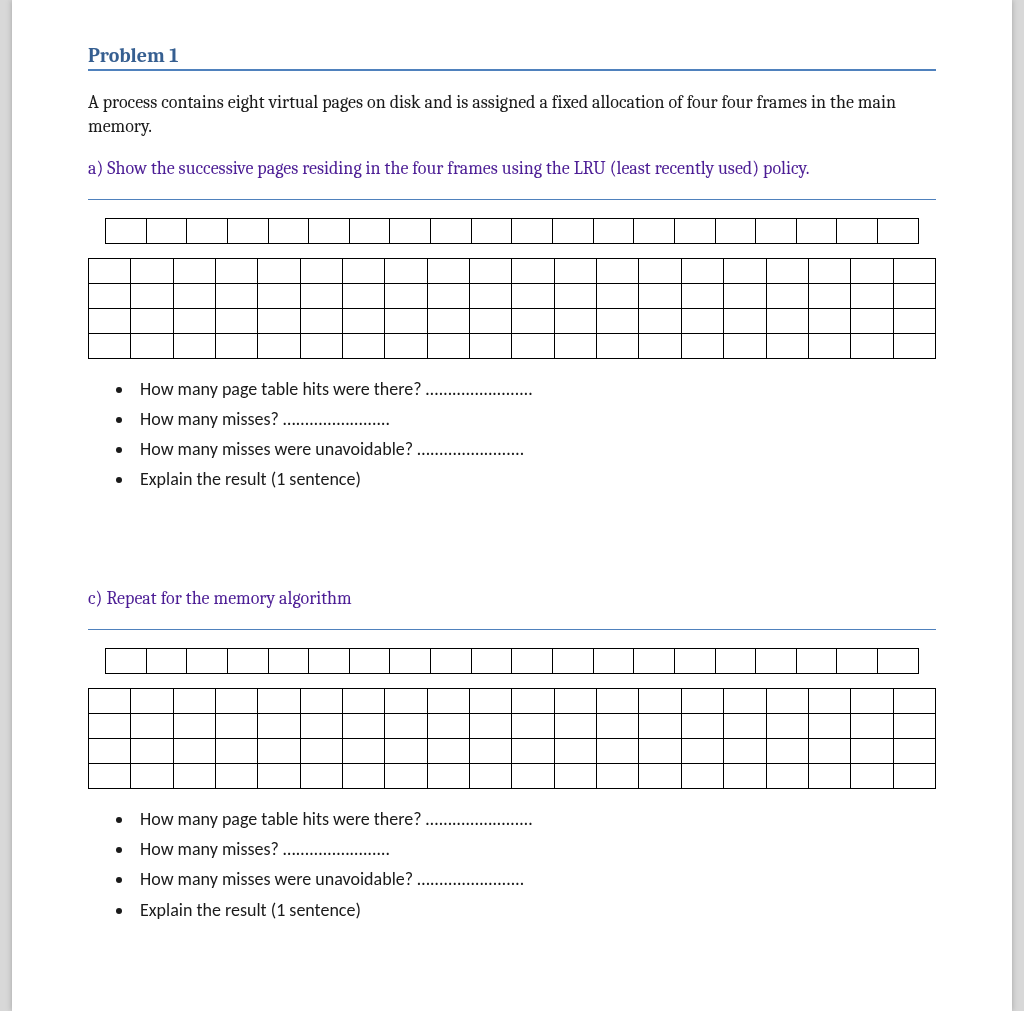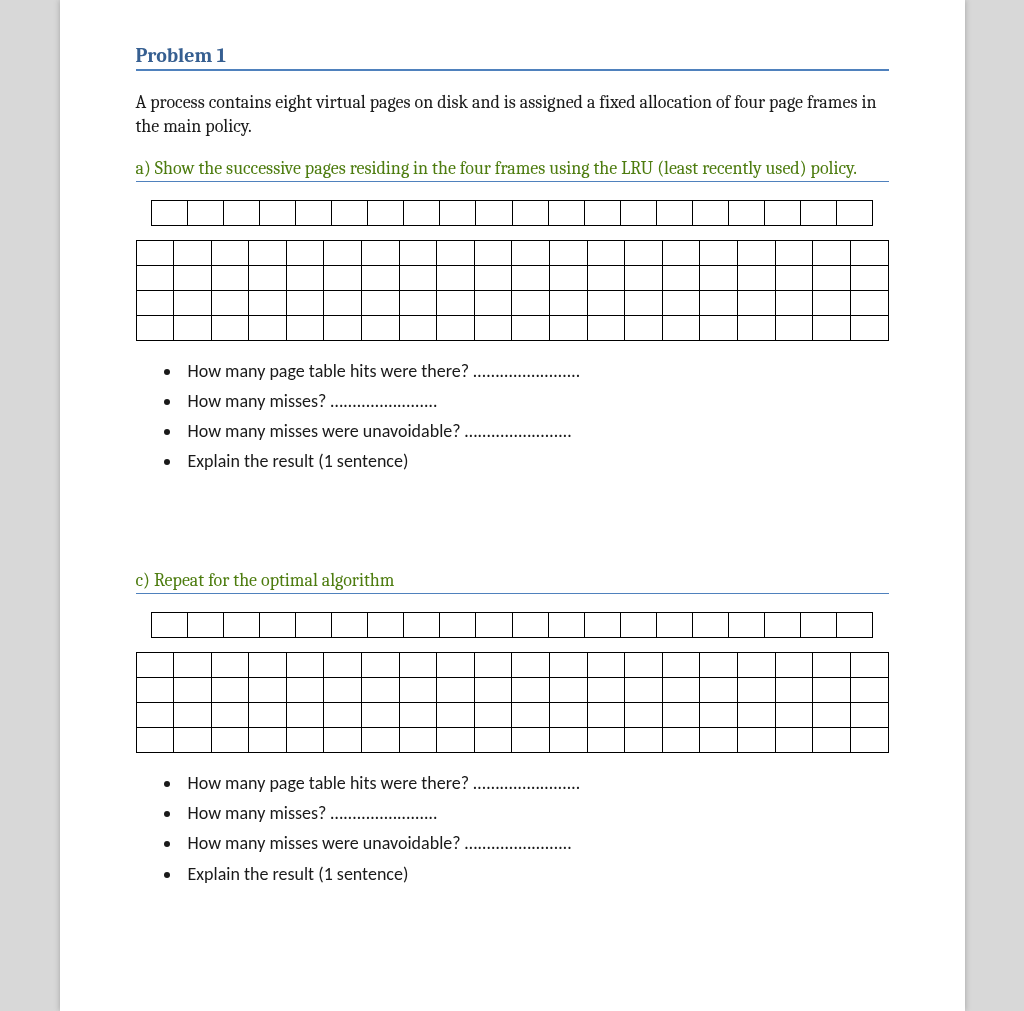--- a/index.html
+++ b/index.html
@@ -11,21 +11,21 @@
   }
   .page-wrap {
     width: 1024px;
     min-height: 1011px;
     box-sizing: border-box;
     padding: 0 12px;
     background: #d8d8d8;
   }
   .page {
     background: #fff;
-    width: 905px;
+    width: 1000px;
     min-height: 1011px;
     margin: 0 auto;
     box-sizing: border-box;
     padding: 40px 76px 40px 76px;
     box-shadow: 0 0 6px rgba(0,0,0,0.25);
   }
   .problem-title {
     font-family: "Cambria", Georgia, serif;
     font-weight: 700;
     font-size: 20px;
@@ -36,23 +36,23 @@
   }
   .body-text {
     font-family: "Cambria", Georgia, serif;
     font-size: 18px;
     line-height: 1.35;
     margin: 0 0 18px 0;
   }
   .sub-heading {
     font-family: "Cambria", Georgia, serif;
     font-size: 18px;
-    color: #4d7c0f;
+    color: #4c1d95;
     border-bottom: 1px solid #4f81bd;
-    padding-bottom: 2px;
+    padding-bottom: 20px;
     margin: 0 0 18px 0;
   }
   table.grid {
     border-collapse: collapse;
     width: 100%;
     table-layout: fixed;
   }
   table.grid.narrow {
     width: 96%;
     margin: 0 auto;
@@ -84,21 +84,21 @@
     height: 90px;
   }
 </style>
 </head>
 <body>
 <div class="page-wrap">
   <div class="page">
 
     <div class="problem-title">Problem 1</div>
 
-    <div class="body-text">A process contains eight virtual pages on disk and is assigned a fixed allocation of four page frames in the main policy.</div>
+    <div class="body-text">A process contains eight virtual pages on disk and is assigned a fixed allocation of four four frames in the main memory.</div>
 
     <div class="sub-heading">a) Show the successive pages residing in the four frames using the LRU (least recently used) policy.</div>
 
     <div class="grid-block">
       <table class="grid narrow">
         <tbody>
             <tr>
           <td></td>
               <td></td>
               <td></td>
@@ -220,21 +220,21 @@
 
     <ul class="questions">
       <li><span>How many page table hits were there?</span> <span class="dots">……………………</span></li>
       <li><span>How many misses?</span> <span class="dots">……………………</span></li>
       <li><span>How many misses were unavoidable?</span> <span class="dots">……………………</span></li>
       <li><span>Explain the result (1 sentence)</span></li>
     </ul>
 
     <div class="section-gap"></div>
 
-    <div class="sub-heading">c) Repeat for the optimal algorithm</div>
+    <div class="sub-heading">c) Repeat for the memory algorithm</div>
 
     <div class="grid-block">
       <table class="grid narrow">
         <tbody>
             <tr>
           <td></td>
               <td></td>
               <td></td>
               <td></td>
               <td></td>

